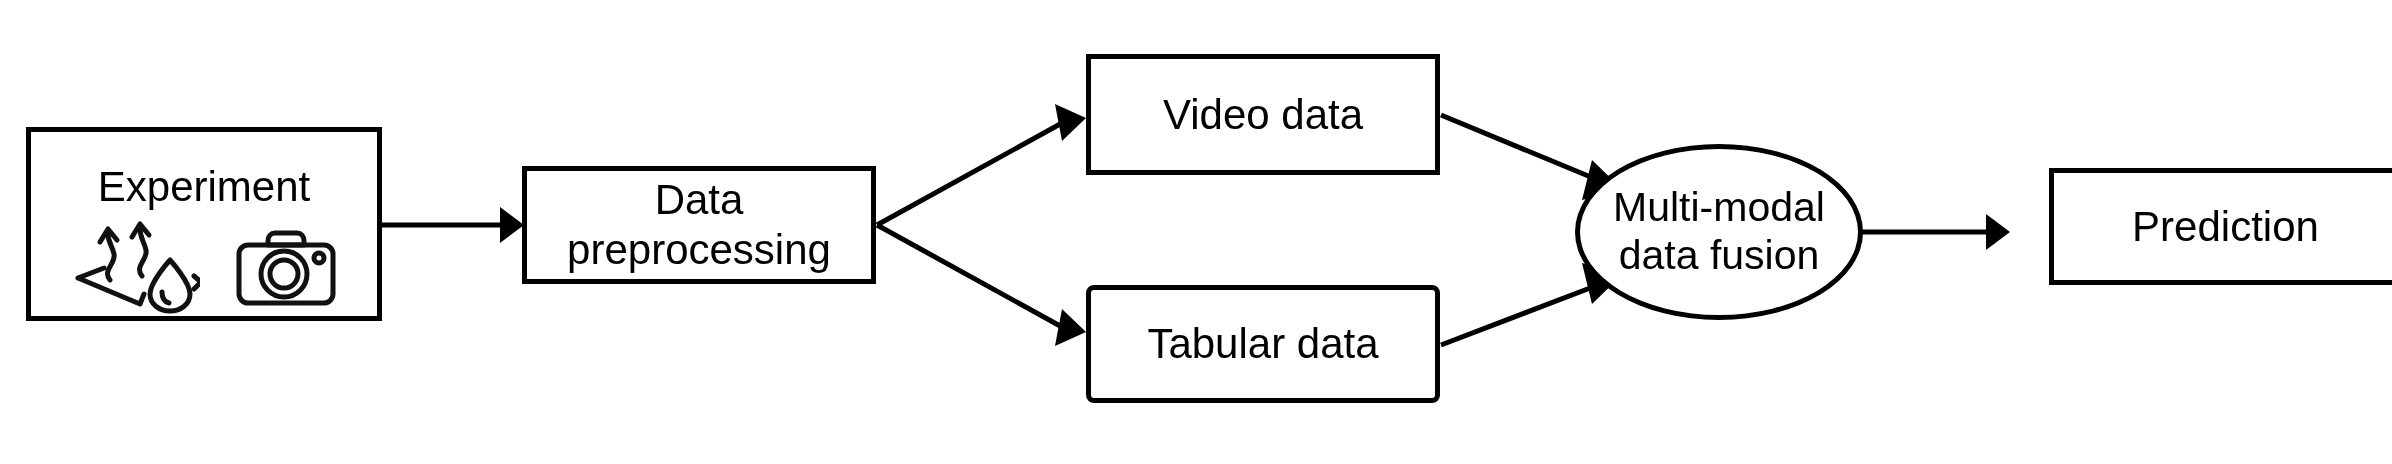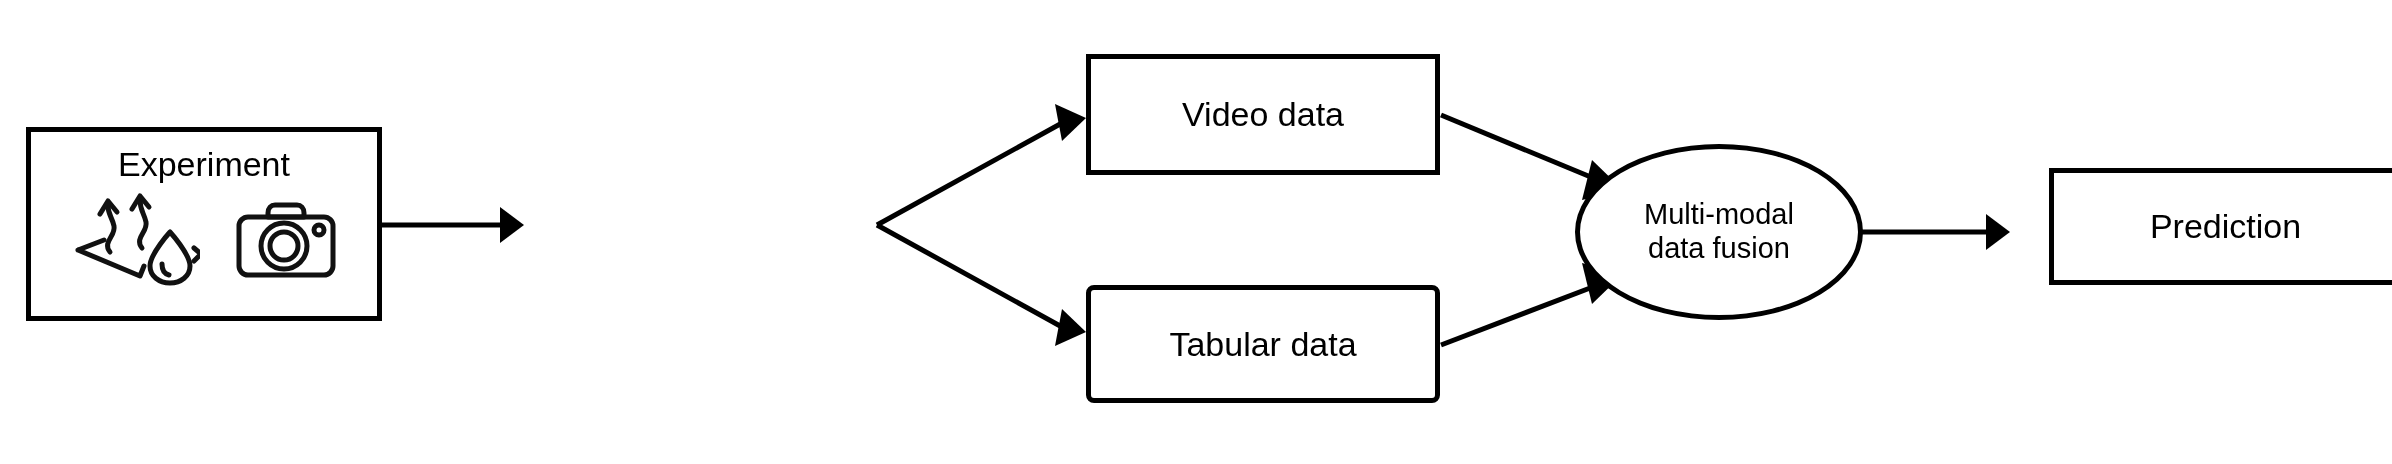--- a/index.html
+++ b/index.html
@@ -25,35 +25,35 @@
     display: flex;
     flex-direction: column;
     align-items: center;
     justify-content: center;
     color: #000000;
   }
   .box {
     border: 5px solid #000000;
   }
   .node-label {
-    font-size: 34px;
+    font-size: 42px;
     line-height: 1.18;
     text-align: center;
     white-space: pre-line;
     color: #000000;
     letter-spacing: 0px;
   }
   
   #node-experiment {
     left: 26px;
     top: 127px;
     width: 356px;
     height: 194px;
     justify-content: flex-start;
-    padding-top: 12px;
+    padding-top: 30px;
   }
   #node-experiment .node-label {
     margin-bottom: 6px;
   }
   .icon-row {
     display: flex;
     flex-direction: row;
     align-items: center;
     justify-content: center;
     gap: 34px;
@@ -87,21 +87,21 @@
   
   #node-fusion {
     left: 1575px;
     top: 144px;
     width: 288px;
     height: 176px;
     border: 5px solid #000000;
     border-radius: 50%;
   }
   #node-fusion .node-label {
-    font-size: 29px;
+    font-size: 41px;
     line-height: 1.16;
   }
   
   #node-prediction {
     left: 2009px;
     top: 168px;
     width: 353px;
     height: 117px;
     margin-left: 40px;
   }
@@ -187,20 +187,24 @@
           <path d="M34 17 C34 12 37 9 41 9 L63 9 C67 9 70 12 70 17 L70 21 L34 21 Z"></path>
           <rect x="5" y="21" width="94" height="58" rx="9" ry="9"></rect>
           <circle cx="50" cy="50" r="23"></circle>
           <circle cx="50" cy="50" r="14"></circle>
           <circle cx="85" cy="34" r="5"></circle>
         </svg>
       </span>
     </div>
   </div>
 
+  <div class="node box" id="node-preprocessing">
+    <div class="node-label">Data
+preprocessing</div>
+  </div>
 
   <div class="node box" id="node-video">
     <div class="node-label">Video data</div>
   </div>
 
   <div class="node box" id="node-tabular">
     <div class="node-label">Tabular data</div>
   </div>
 
   <div class="node" id="node-fusion">

